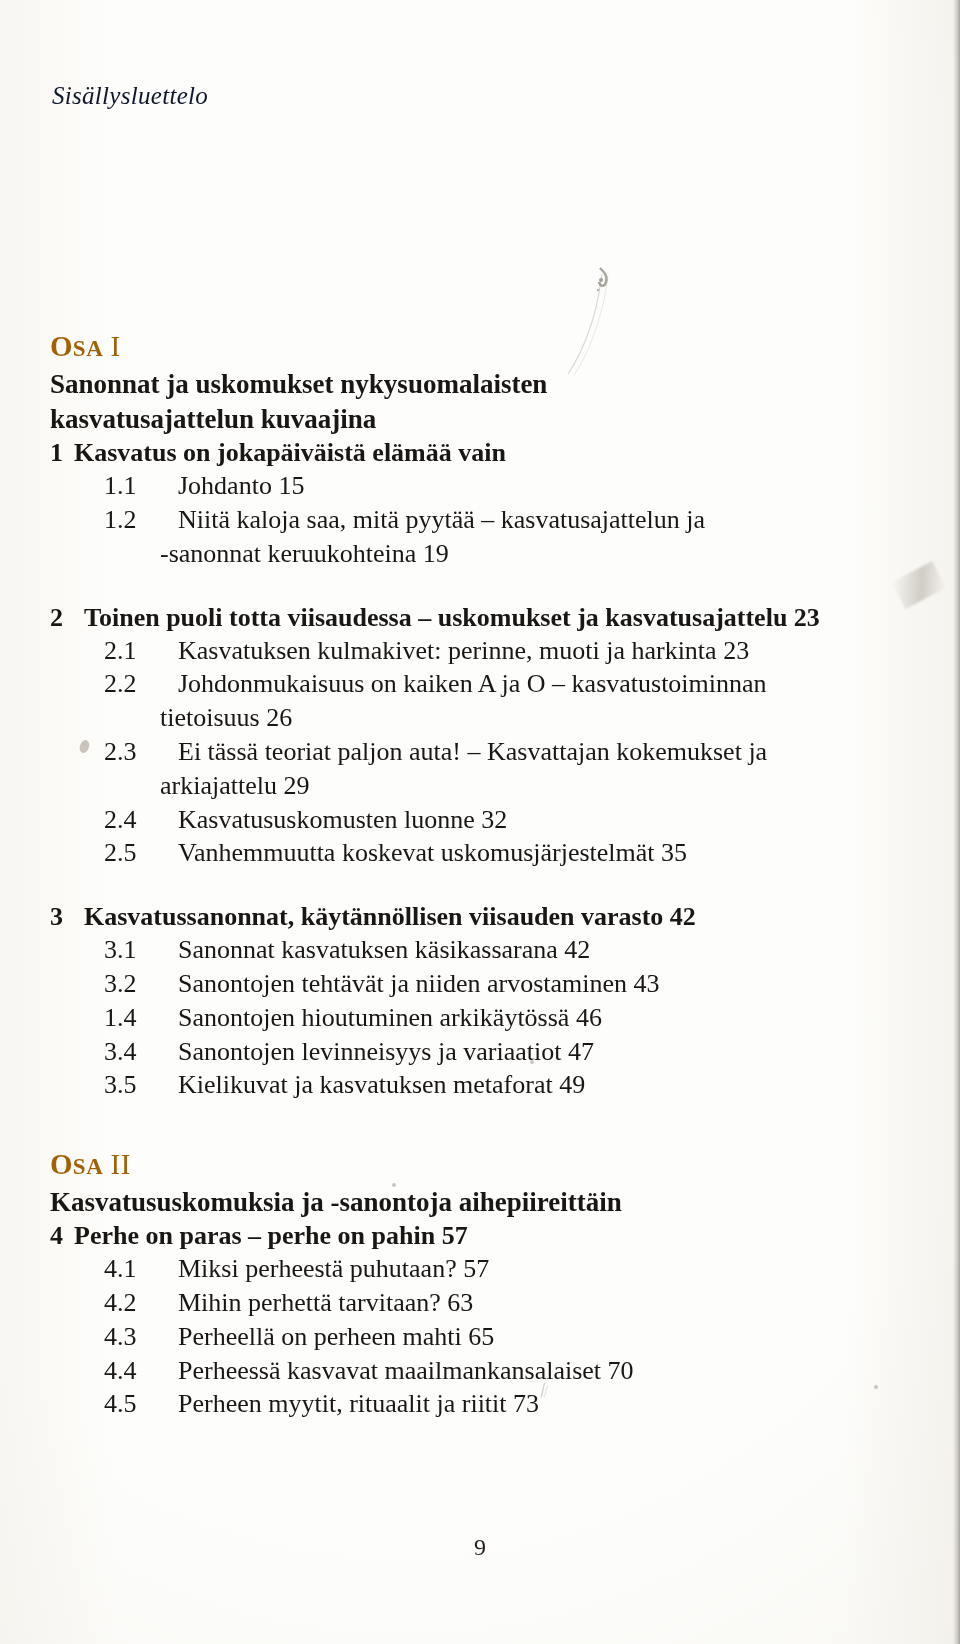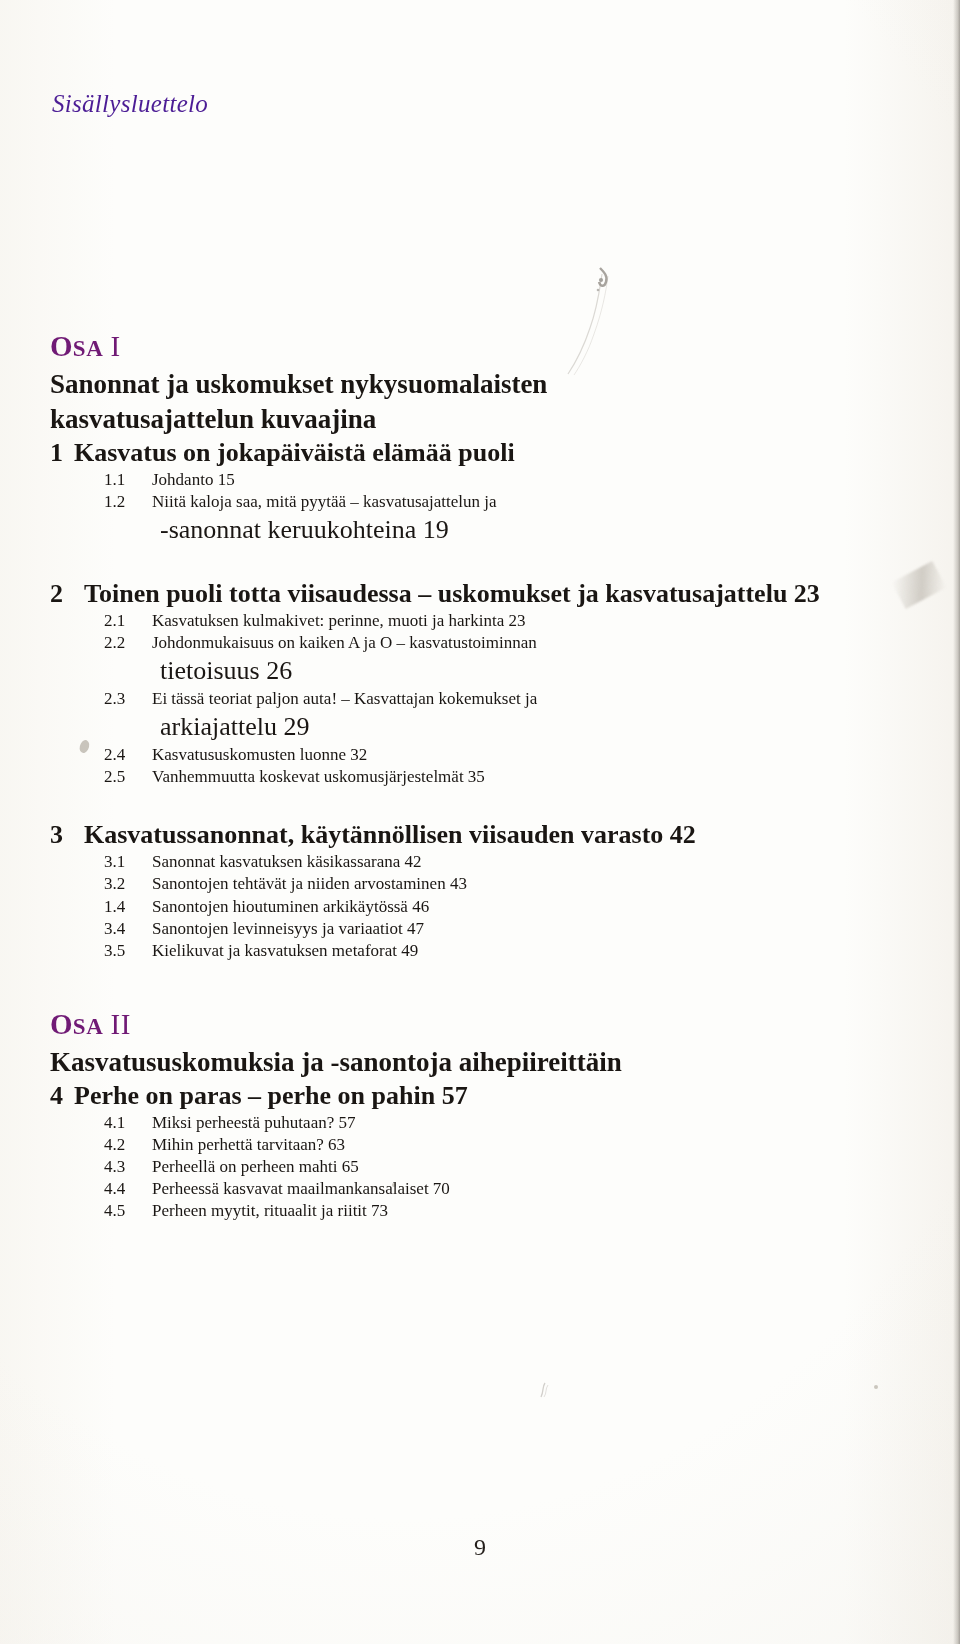--- a/index.html
+++ b/index.html
@@ -35,42 +35,42 @@
     width: 7px;
     height: 100%;
     background: linear-gradient(90deg, rgba(205,200,192,0.0) 0%, rgba(150,145,137,0.45) 70%, rgba(110,106,100,0.6) 100%);
     pointer-events: none;
   }
 
   
   .running-head {
     position: absolute;
     left: 52px;
-    top: 90px;
+    top: 82px;
     font-style: italic;
     font-size: 25px;
     letter-spacing: 0.3px;
-    color: #4c1d95;
+    color: #0f172a;
     white-space: nowrap;
   }
 
   
   .toc {
     position: absolute;
     left: 50px;
     top: 328px;
     width: 830px;
   }
 
   .part {
     font-weight: bold;
     font-size: 28px;
     line-height: 1.30;
     letter-spacing: 0.2px;
-    color: #701a75;
+    color: #a16207;
   }
   .part .part-label {
     font-size: 29px;
   }
   .part .part-label .smallcaps {
     font-size: 23px;
     letter-spacing: 0.6px;
   }
   .part .part-num {
     font-size: 29px;
@@ -101,24 +101,24 @@
   .chapter.tight .num { min-width: 16px; }
 
   .chapter-cont {
     font-weight: bold;
     font-size: 26px;
     line-height: 1.27;
     padding-left: 34px;
   }
 
   .section {
-    font-size: 17px;
+    font-size: 26px;
     line-height: 1.30;
     display: flex;
-    gap: 6px;
+    gap: 32px;
     padding-left: 54px;
   }
   .section .num {
     flex: 0 0 auto;
     min-width: 42px;
   }
   .section .txt { flex: 1 1 auto; }
 
   .section-cont {
     font-size: 26px;
@@ -221,21 +221,21 @@
     <div>
       <div class="part">
         <span class="part-label"><span>O</span><span class="smallcaps">SA</span></span>
         <span class="part-num">I</span>
       </div>
       <div class="part-title">Sanonnat ja uskomukset nykysuomalaisten</div>
       <div class="part-title">kasvatusajattelun kuvaajina</div>
 
       <div class="chapter tight">
         <span class="num">1</span>
-        <span class="txt">Kasvatus on jokapäiväistä elämää puoli</span>
+        <span class="txt">Kasvatus on jokapäiväistä elämää vain</span>
       </div>
 
       <div class="section">
         <span class="num">1.1</span>
         <span class="txt">Johdanto  15</span>
       </div>
       <div class="section">
         <span class="num">1.2</span>
         <span class="txt">Niitä kaloja saa, mitä pyytää – kasvatusajattelun ja</span>
       </div>

